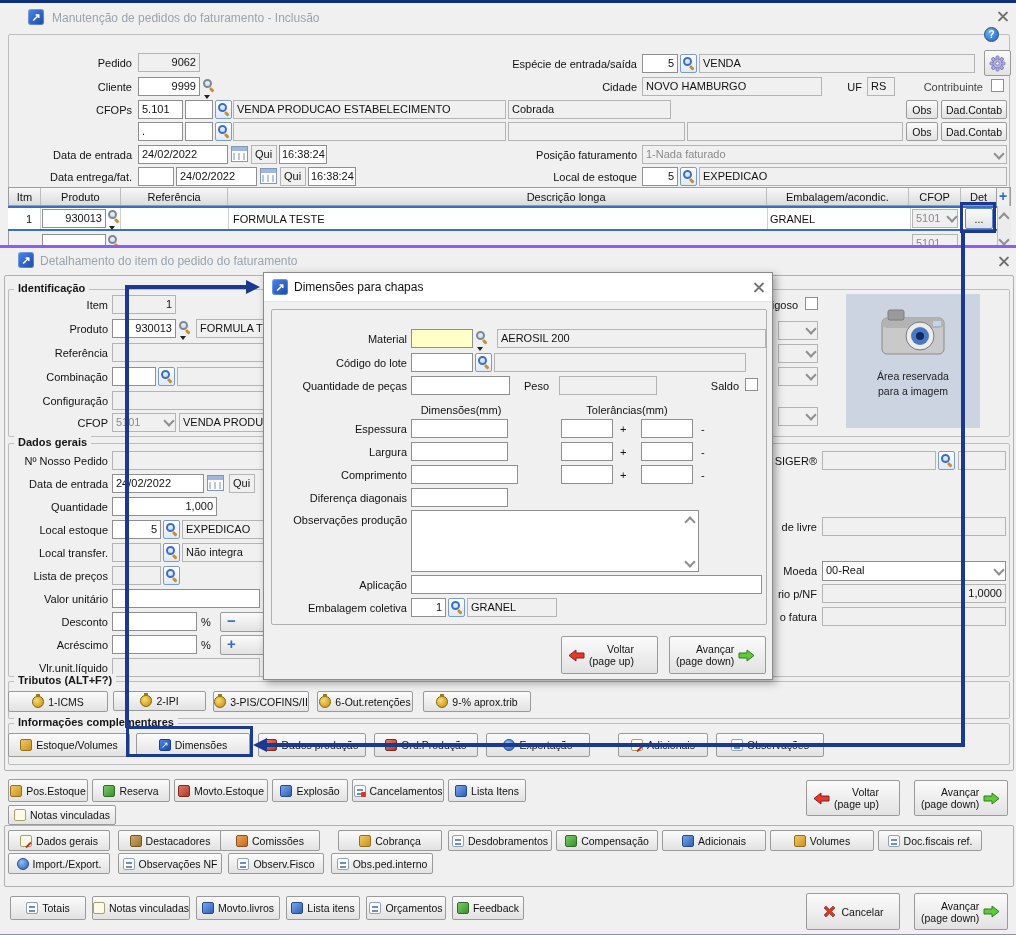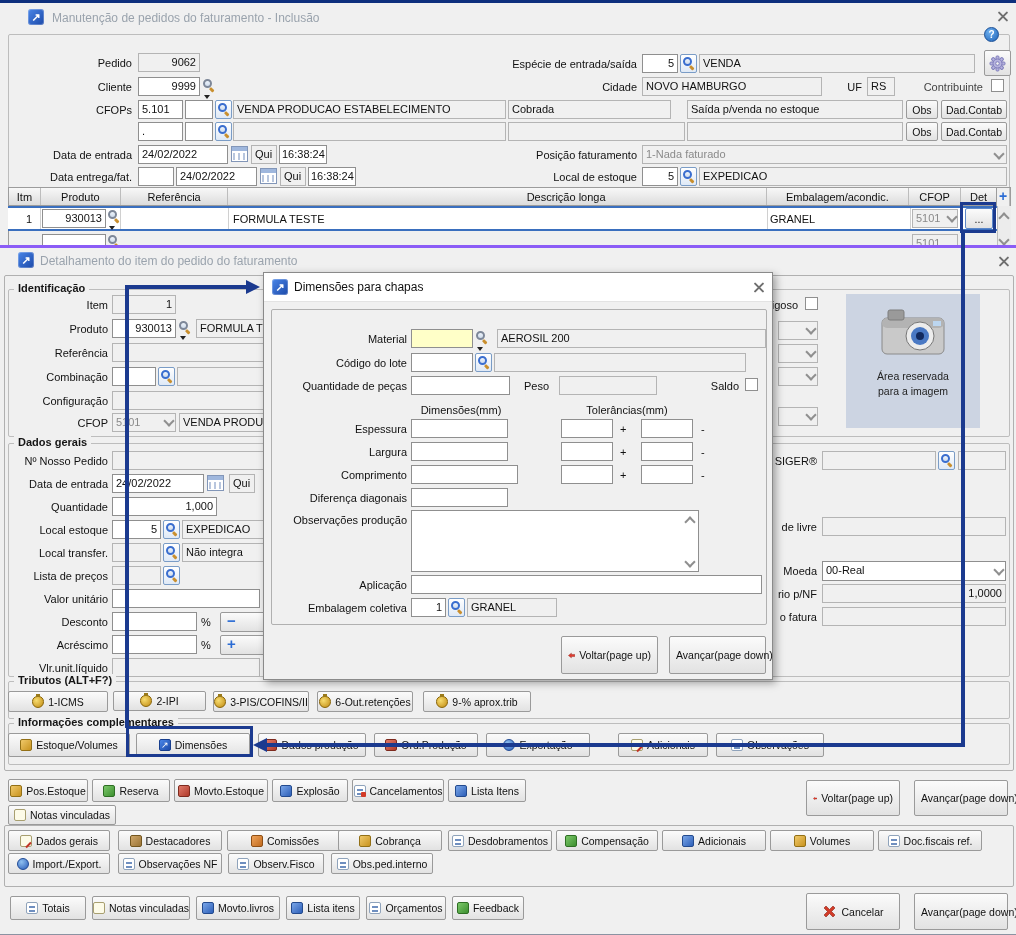--- a/index.html
+++ b/index.html
@@ -10,21 +10,21 @@
   .wtitle{position:absolute;font-size:12px;color:#9aa3ad;white-space:nowrap}
   .inp{position:absolute;background:#fff;border:1px solid #8f8f8f;box-sizing:border-box;height:19px;padding:2px 3px 0;font-size:11px;line-height:13px;white-space:nowrap;overflow:hidden}
   .ro{background:#f0f0f0;border-color:#b4b4b4}
   .num{text-align:right}
   .yellow{background:#ffffc8}
   .dis{color:#8a8a8a}
   .grp{position:absolute;border:1px solid #bdbdbd;border-radius:2px}
   .grpt{position:absolute;font-weight:bold;background:#f0f0f0;padding:0 4px;white-space:nowrap;color:#151515;font-size:11px;line-height:13px}
   .btn{position:absolute;display:flex;align-items:center;justify-content:center;gap:4px;background:linear-gradient(#fbfbfb,#e2e2e2);border:1px solid #9a9a9a;border-radius:2px;box-sizing:border-box;font-size:10.5px;white-space:nowrap;padding:0 3px;color:#111}
   .btn2{justify-content:flex-start;padding:0 6px}
-  .bcol{display:flex;align-items:flex-end;line-height:12px}
+  .bcol{display:flex;flex-direction:column;align-items:flex-end;line-height:12px}
   .chk{position:absolute;width:13px;height:13px;background:#fff;border:1px solid #8f8f8f;box-sizing:border-box}
   .chev{position:absolute;width:10px;height:10px;pointer-events:none}
   .chev::before{content:"";position:absolute;left:1px;top:0;width:6px;height:6px;border-right:2px solid #8f8f8f;border-bottom:2px solid #8f8f8f;transform:rotate(45deg)}
   .chevup::before{transform:rotate(-135deg);top:3px}
   .appico{position:absolute;width:16px;height:16px;border-radius:3px;background:linear-gradient(135deg,#4a86e8,#1c49a8);box-shadow:inset 0 0 0 1px rgba(255,255,255,.25)}
   .appico::after{content:"↗";position:absolute;inset:0;color:#fff;font-size:11px;font-weight:bold;display:flex;align-items:center;justify-content:center}
   .xico{position:absolute;width:13px;height:13px}
   .xico::before,.xico::after{content:"";position:absolute;left:6px;top:0;width:2px;height:13px;background:#6f6f6f;border-radius:1px}
   .xico::before{transform:rotate(45deg)}.xico::after{transform:rotate(-45deg)}
   .helpico{position:absolute;width:15px;height:15px;border-radius:50%;background:radial-gradient(circle at 35% 30%,#6fb1f0,#1f63b8);border:1px solid #1a4f96;box-sizing:border-box}
@@ -110,21 +110,20 @@
   <span class="chk" style="left:991px;top:79px"></span>
 
   <div class="lbl" style="left:72px;top:104px;width:60px">CFOPs</div>
   <div class="inp" style="left:138px;top:100px;width:45px">5.101</div>
   <div class="inp" style="left:185px;top:100px;width:28px"></div>
   <span class="sbtn" style="left:215px;top:100px">
       <span class="mag magblue" style="left:2px;top:2px"></span>
     </span>
   <div class="inp ro" style="left:233px;top:100px;width:273px">VENDA PRODUCAO ESTABELECIMENTO</div>
   <div class="inp ro" style="left:508px;top:100px;width:163px">Cobrada</div>
-  <div class="inp ro" style="left:687px;top:100px;width:216px">Saída p/venda no estoque</div>
   <div class="btn" style="left:906px;top:100px;width:32px;height:19px">Obs</div>
   <div class="btn" style="left:941px;top:100px;width:66px;height:19px">Dad.Contab</div>
 
   <div class="inp" style="left:138px;top:122px;width:45px">.</div>
   <div class="inp" style="left:185px;top:122px;width:28px"></div>
   <span class="sbtn" style="left:215px;top:122px">
       <span class="mag magblue" style="left:2px;top:2px"></span>
     </span>
   <div class="inp ro" style="left:233px;top:122px;width:273px"></div>
   <div class="inp ro" style="left:508px;top:122px;width:177px"></div>
@@ -411,21 +410,21 @@
 
     <div class="grp" style="left:4px;top:577px;width:1008px;height:60px;border-color:#b0b0b0"></div>
     <div class="btn" style="left:8px;top:582px;width:102px;height:21px">
         <span class="ico i-note i-notepen"></span>
         <span>Dados gerais</span>
       </div>
     <div class="btn" style="left:118px;top:582px;width:104px;height:21px">
         <span class="ico i-tan"></span>
         <span>Destacadores</span>
       </div>
-    <div class="btn" style="left:227px;top:582px;width:116px;height:21px">
+    <div class="btn" style="left:220px;top:582px;width:100px;height:21px">
         <span class="ico i-orange"></span>
         <span>Comissões</span>
       </div>
     <div class="btn" style="left:338px;top:582px;width:104px;height:21px">
         <span class="ico i-gold"></span>
         <span>Cobrança</span>
       </div>
     <div class="btn" style="left:448px;top:582px;width:104px;height:21px">
         <span class="ico i-doc"></span>
         <span>Desdobramentos</span>

